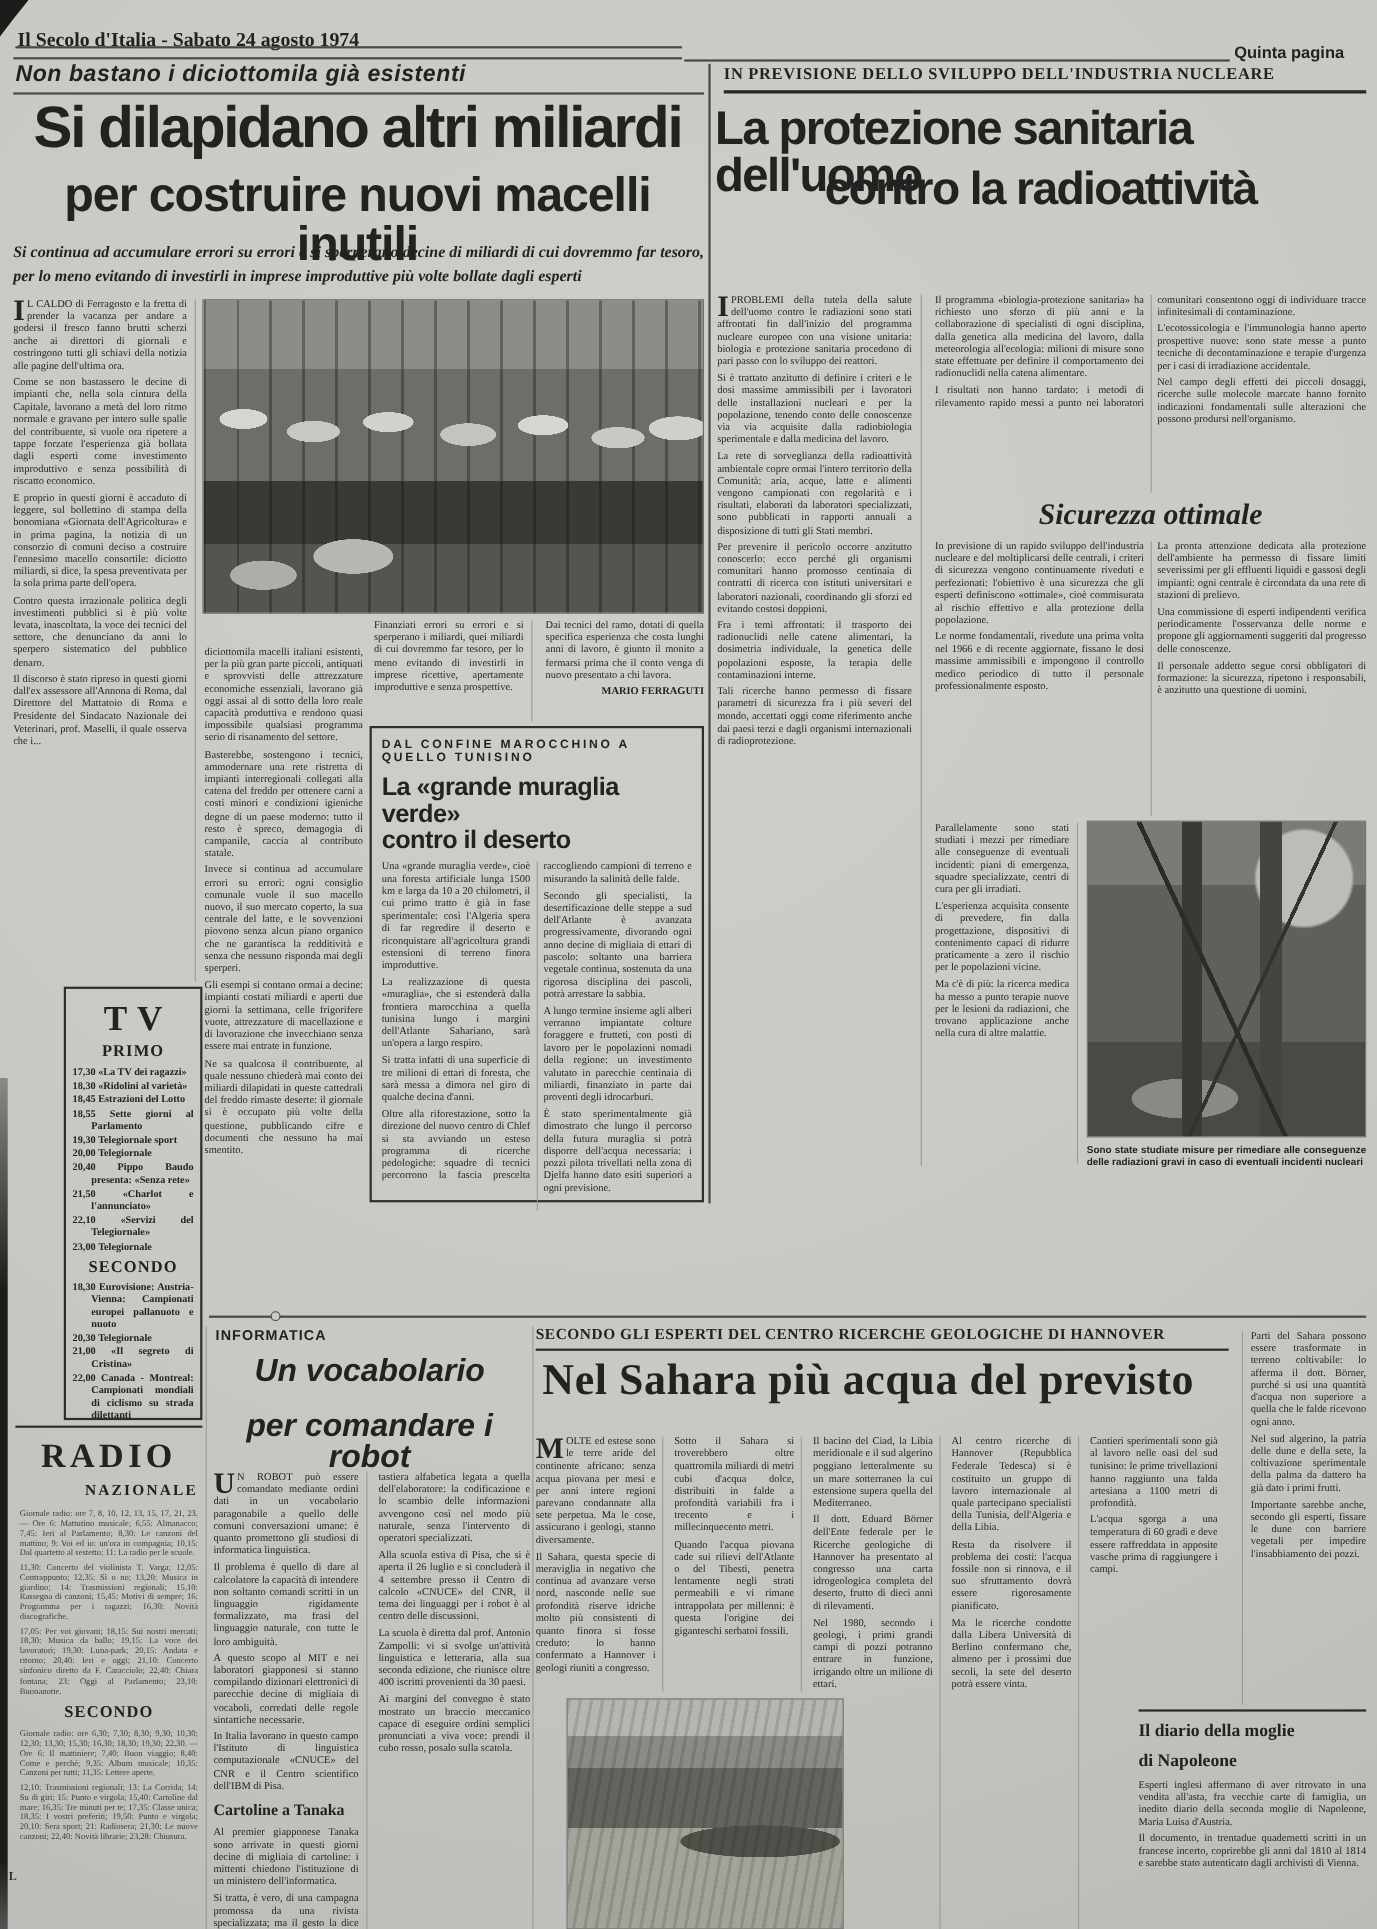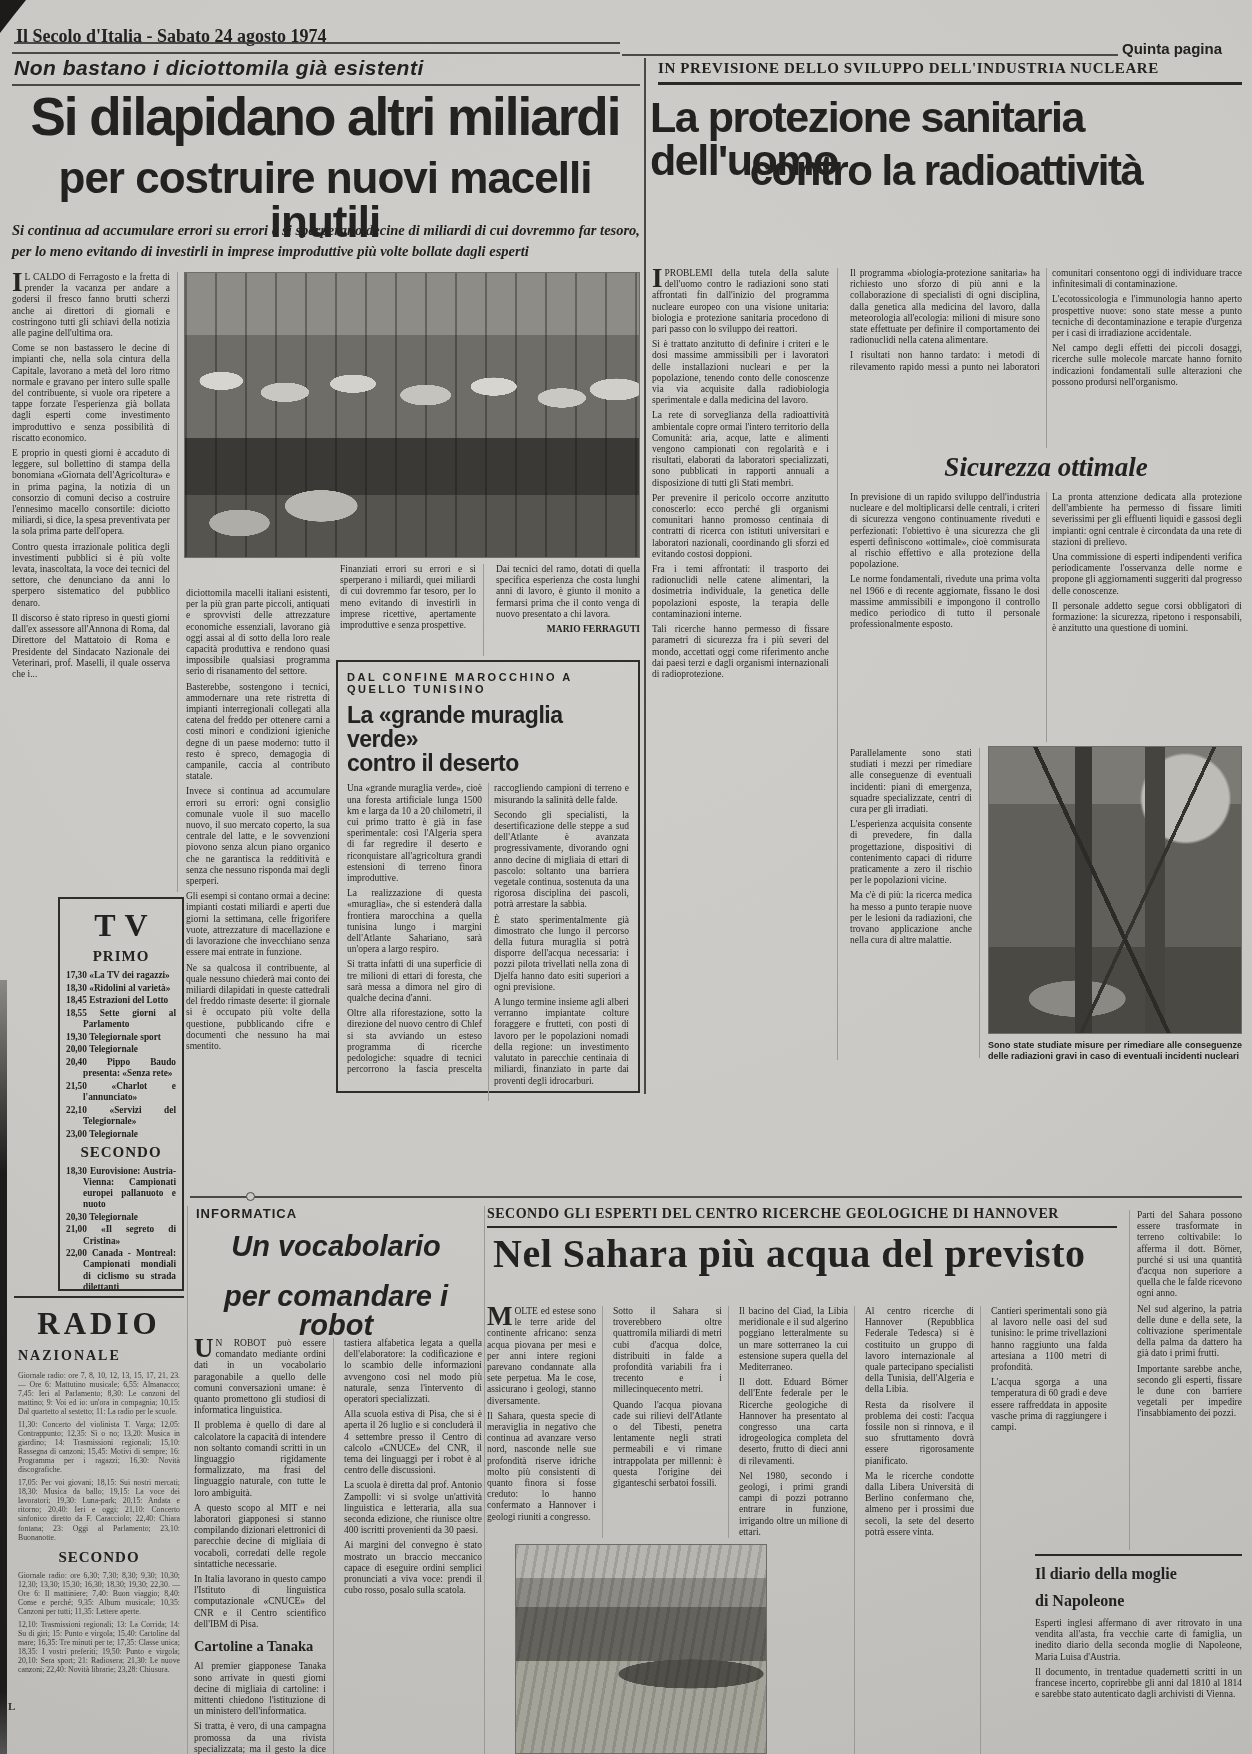--- a/index.html
+++ b/index.html
@@ -53,21 +53,21 @@
   .m-h2{font:bold 23px/1.05 "Liberation Sans",sans-serif;letter-spacing:-.5px;margin-bottom:8px;}
   .m-body{height:318px;overflow:hidden;column-count:2;column-gap:12px;column-rule:1px solid var(--softrule);}
   
   .tvbox{left:58px;top:897px;width:126px;height:394px;border:2px solid #2e2d2a;padding:8px 6px;overflow:hidden;}
   .tv-title{text-align:center;font:bold 32px "Liberation Serif",serif;letter-spacing:9px;padding-left:9px;}
   .tv-sec{text-align:center;font:bold 15px "Liberation Serif",serif;letter-spacing:1px;margin:4px 0 5px;}
   .listing{font:bold 9.3px/1.2 "Liberation Serif",serif;text-indent:-17px;padding-left:17px;margin-bottom:1.5px;text-align:justify;}
   
   .radio{left:14px;top:1296px;width:170px;height:458px;border-top:2px solid #2e2d2a;padding:8px 4px 0;overflow:hidden;}
   .radio-title{text-align:center;font:bold 31px "Liberation Serif",serif;letter-spacing:4px;}
-  .radio-sub{text-align:left;font:bold 14px "Liberation Serif",serif;letter-spacing:2px;margin:6px 0 7px;}
+  .radio-sub{text-align:right;font:bold 14px "Liberation Serif",serif;letter-spacing:2px;margin:6px 0 7px;}
   .radio-sec{text-align:center;font:bold 15px "Liberation Serif",serif;letter-spacing:1px;margin:7px 0 5px;}
   
   .vdiv-main{left:644px;top:58px;width:2px;height:1036px;background:var(--rule);}
   .nu-kicker{left:658px;top:60px;width:584px;font:bold 15px "Liberation Serif",serif;letter-spacing:.6px;border-bottom:3px solid #2a2926;padding-bottom:5px;}
   .nu-h1{left:650px;top:96px;width:592px;font:bold 43px/1 "Liberation Sans",sans-serif;letter-spacing:-1.5px;}
   .nu-h2{left:650px;top:150px;width:592px;text-align:center;font:bold 42px/1 "Liberation Sans",sans-serif;letter-spacing:-1.5px;}
   .nu-sub{left:652px;top:210px;width:590px;font:bold 13.5px/1.35 "Liberation Serif",serif;text-align:justify;}
   .nu-col1{left:652px;top:268px;width:186px;height:792px;border-right:1px solid var(--softrule);padding-right:8px;}
   .nu-top{left:850px;top:268px;width:392px;height:180px;column-count:2;column-gap:12px;column-rule:1px solid var(--softrule);overflow:hidden;}
   .nu-cross{left:850px;top:452px;width:392px;text-align:center;font:bold italic 27px "Liberation Serif",serif;}
@@ -173,22 +173,22 @@
   <div class="abs mbox">
     <div class="m-kicker">DAL CONFINE MAROCCHINO A QUELLO TUNISINO</div>
     <h2 class="m-h1">La «grande muraglia verde»</h2>
     <h2 class="m-h2">contro il deserto</h2>
     <div class="m-body">
         <p class="bp">Una «grande muraglia verde», cioè una foresta artificiale lunga 1500 km e larga da 10 a 20 chilometri, il cui primo tratto è già in fase sperimentale: così l'Algeria spera di far regredire il deserto e riconquistare all'agricoltura grandi estensioni di terreno finora improduttive.</p>
         <p class="bp">La realizzazione di questa «muraglia», che si estenderà dalla frontiera marocchina a quella tunisina lungo i margini dell'Atlante Sahariano, sarà un'opera a largo respiro.</p>
         <p class="bp">Si tratta infatti di una superficie di tre milioni di ettari di foresta, che sarà messa a dimora nel giro di qualche decina d'anni.</p>
         <p class="bp">Oltre alla riforestazione, sotto la direzione del nuovo centro di Chlef si sta avviando un esteso programma di ricerche pedologiche: squadre di tecnici percorrono la fascia prescelta raccogliendo campioni di terreno e misurando la salinità delle falde.</p>
         <p class="bp">Secondo gli specialisti, la desertificazione delle steppe a sud dell'Atlante è avanzata progressivamente, divorando ogni anno decine di migliaia di ettari di pascolo: soltanto una barriera vegetale continua, sostenuta da una rigorosa disciplina dei pascoli, potrà arrestare la sabbia.</p>
+        <p class="bp">A lungo termine insieme agli alberi verranno impiantate colture foraggere e frutteti, con posti di lavoro per le popolazioni nomadi della regione: un investimento valutato in parecchie centinaia di miliardi, finanziato in parte dai proventi degli idrocarburi.</p>
         <p class="bp">È stato sperimentalmente già dimostrato che lungo il percorso della futura muraglia si potrà disporre dell'acqua necessaria: i pozzi pilota trivellati nella zona di Djelfa hanno dato esiti superiori a ogni previsione.</p>
-        <p class="bp">A lungo termine insieme agli alberi verranno impiantate colture foraggere e frutteti, con posti di lavoro per le popolazioni nomadi della regione: un investimento valutato in parecchie centinaia di miliardi, finanziato in parte dai proventi degli idrocarburi.</p>
       </div>
   </div>
 
   <div class="abs tvbox">
     <div class="tv-title">TV</div>
     <div class="tv-sec">PRIMO</div>
     <div>
         <div class="listing"><b>17,30 </b>«La TV dei ragazzi»</div>
         <div class="listing"><b>18,30 </b>«Ridolini al varietà»</div>
         <div class="listing"><b>18,45 </b>Estrazioni del Lotto</div>

